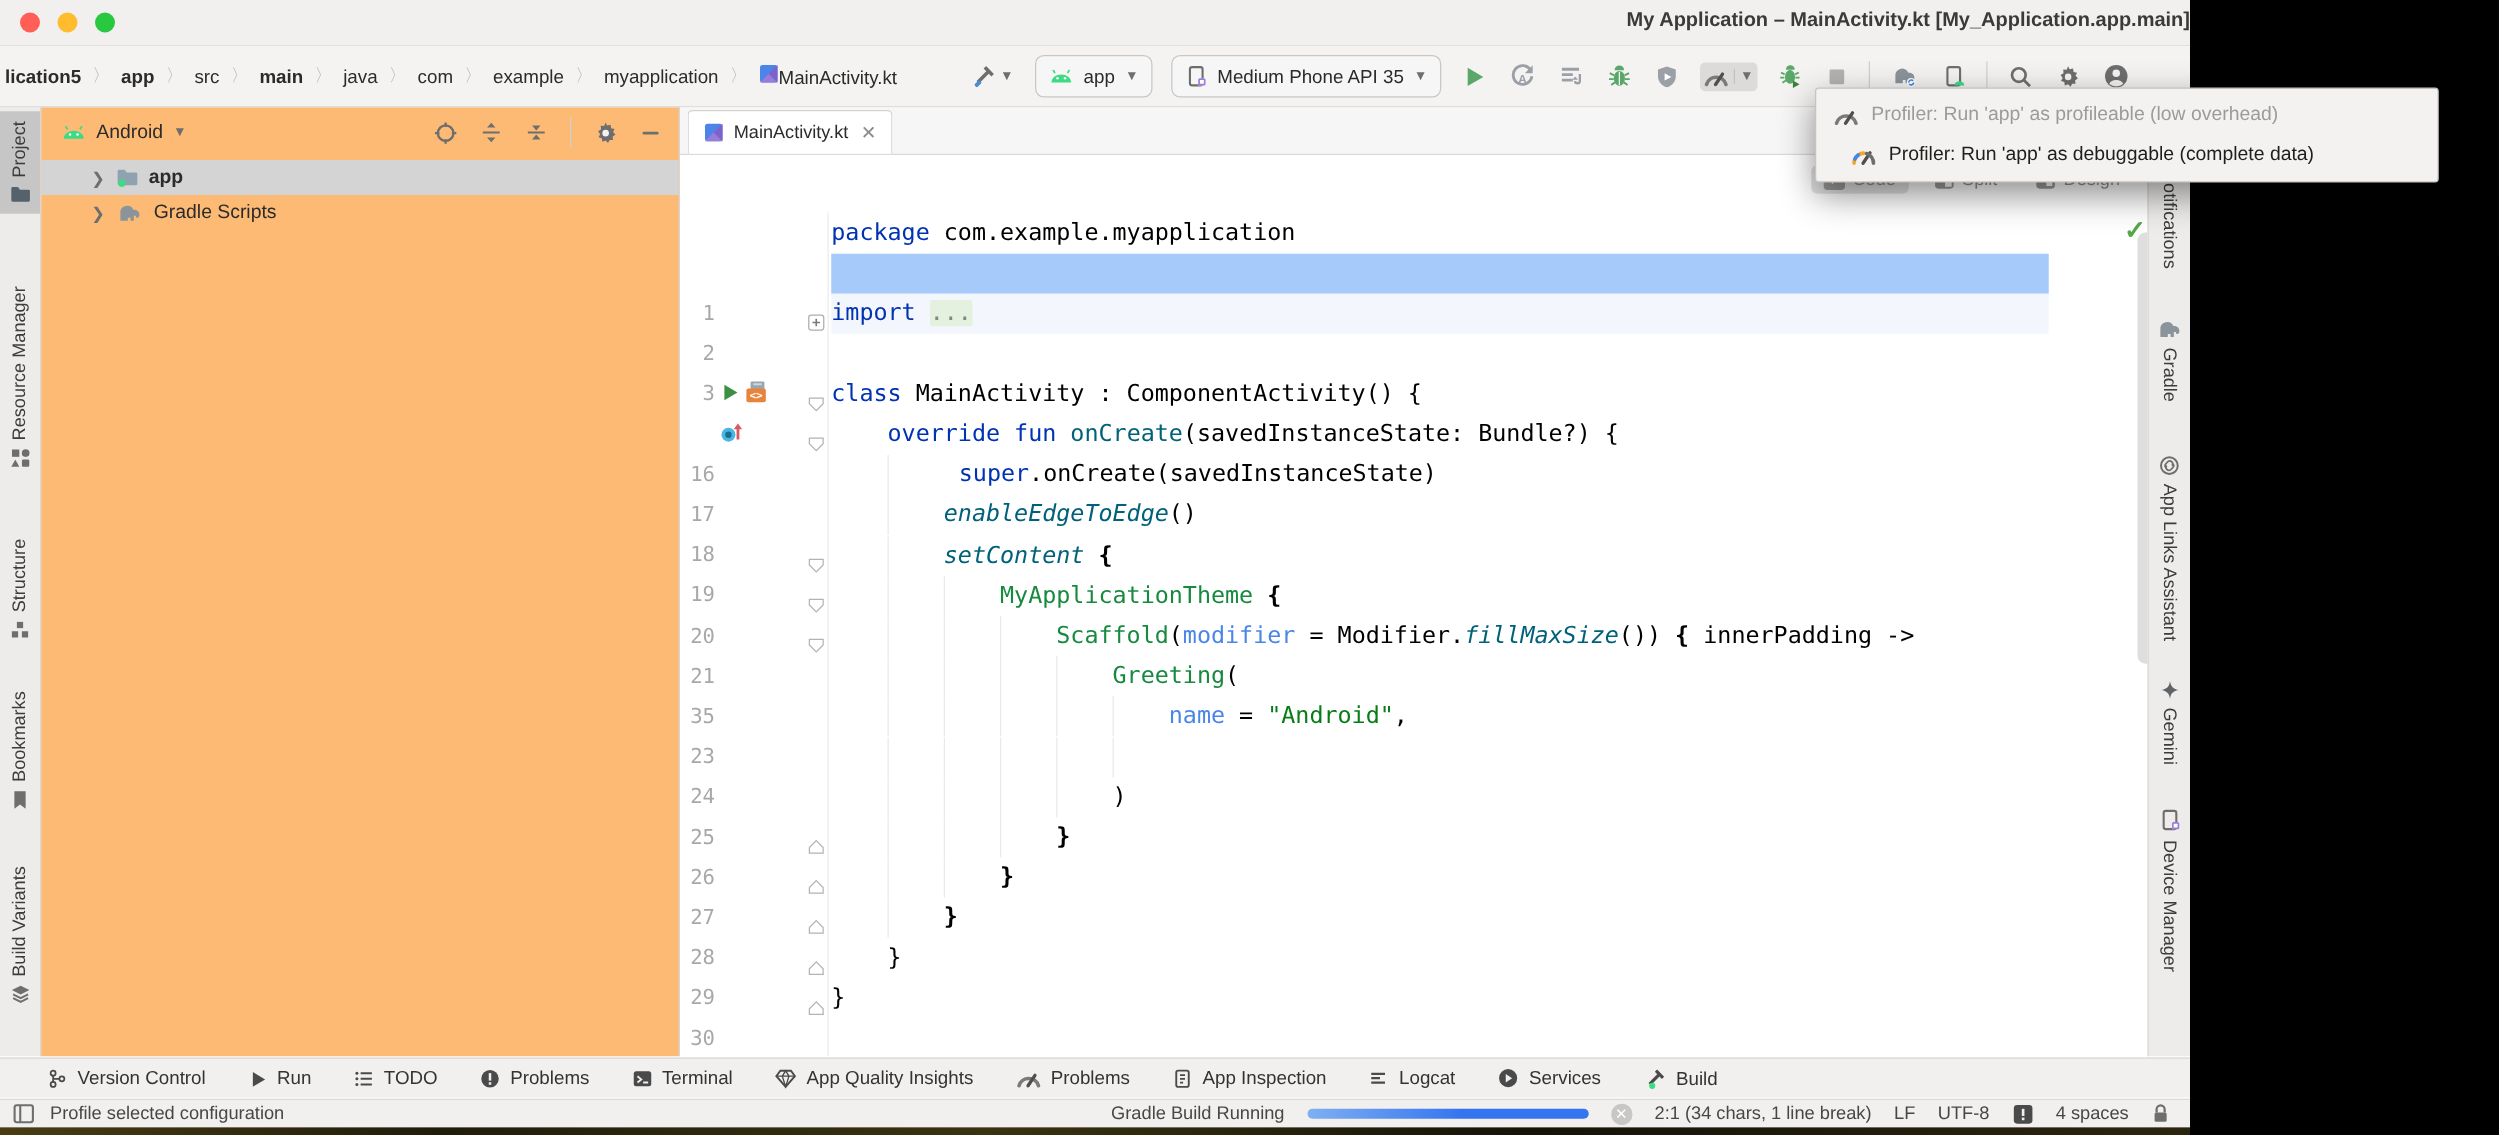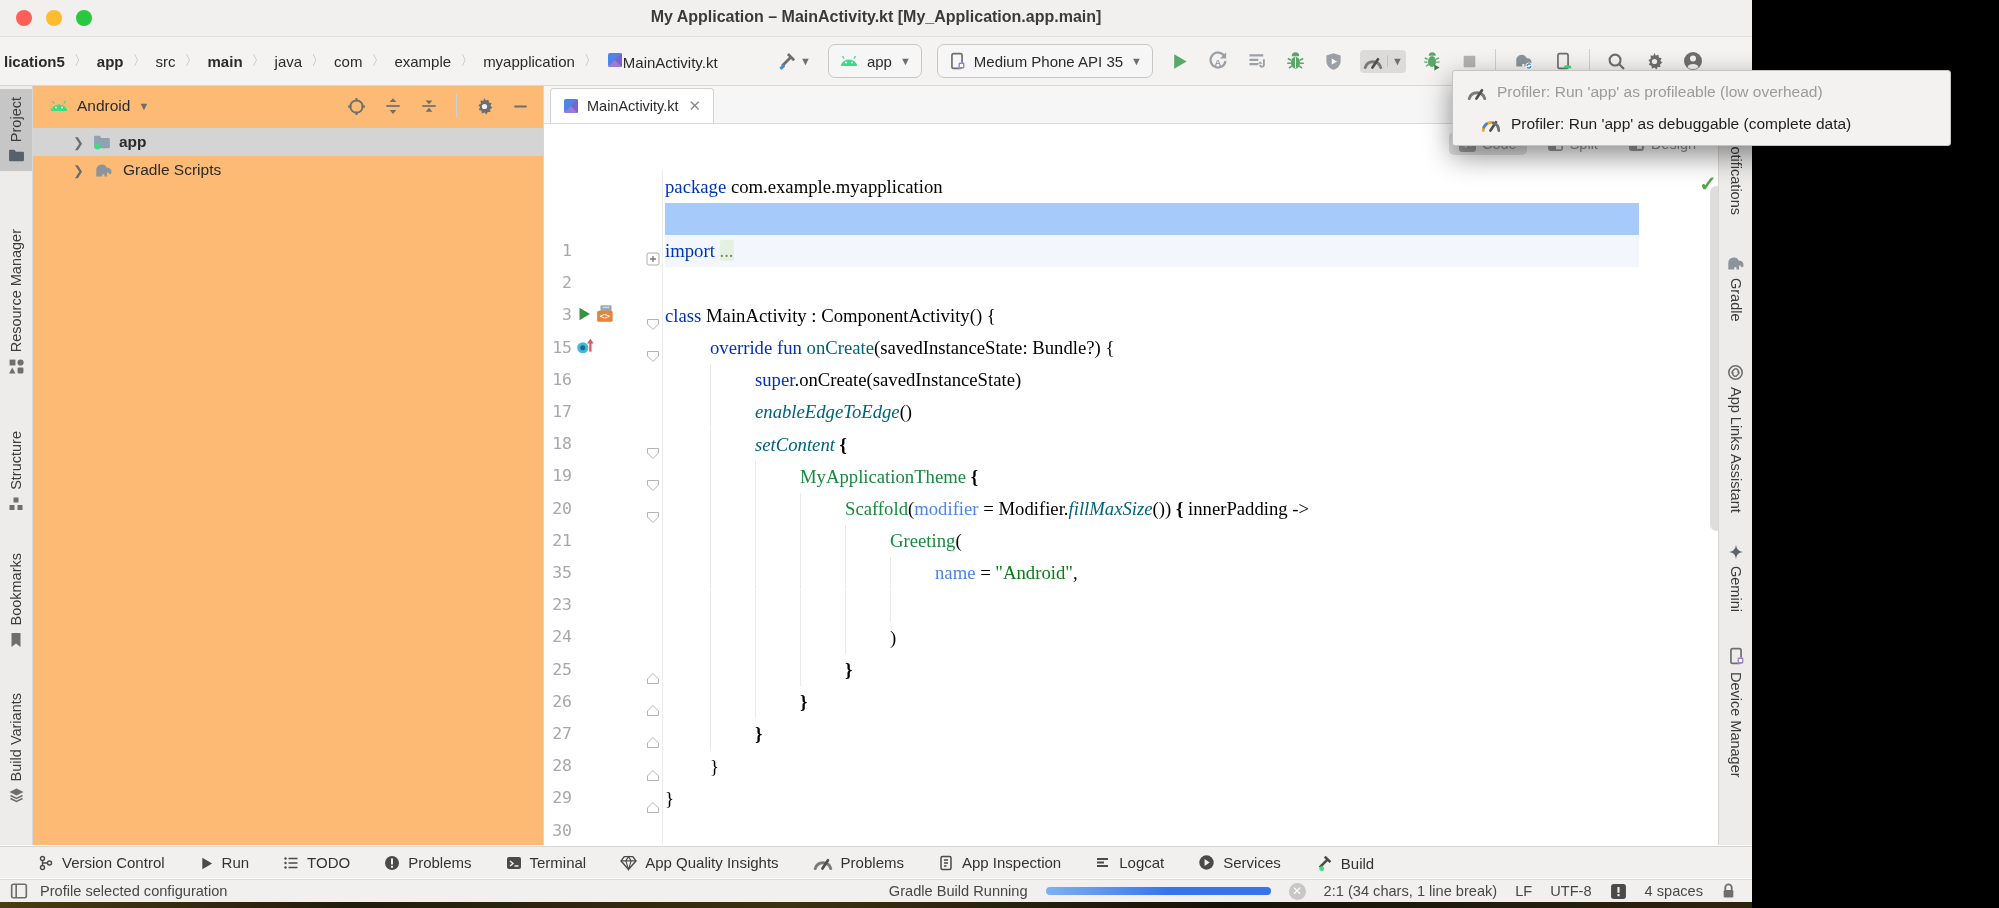--- a/index.html
+++ b/index.html
@@ -5,21 +5,21 @@
   html,body{margin:0;padding:0;background:#000;}
   .screen{position:relative;width:1999px;height:908px;overflow:hidden;background:#000;
           font-family:"Liberation Sans", sans-serif; -webkit-font-smoothing:antialiased;}
   .window{position:absolute;left:0;top:0;width:1752px;height:902px;background:#fff;}
 
   
   .titlebar{position:absolute;left:0;top:0;width:100%;height:36px;background:#F2F0EF;border-bottom:1px solid #E2E0DF;}
   .traffic{position:absolute;left:16px;top:10px;display:flex;gap:14px;}
   .tl{width:16px;height:16px;border-radius:50%;}
   .tl.r{background:#FF5F57}.tl.y{background:#FEBC2E}.tl.g{background:#28C840}
-  .wtitle{position:absolute;left:0;right:0;top:8px;text-align:center;font-size:16px;font-weight:bold;color:#3A3A3A;}
+  .wtitle{position:absolute;left:0;right:0;top:8px;text-align:right;font-size:16px;font-weight:bold;color:#3A3A3A;}
 
   
   .toolbar{position:absolute;left:0;top:37px;width:100%;height:48px;background:#F4F3F2;border-bottom:1px solid #D8D6D5;}
   .crumbs{position:absolute;left:2px;top:0;height:48px;display:flex;align-items:center;font-size:15px;color:#2B2B2B;white-space:nowrap;}
   .crumb{padding:2px 2px;cursor:default;}
   .crumb.bold{font-weight:bold;}
   .crumb-sep{color:#B7B5B3;margin:0 7px;font-size:14px;}
   .controls{position:absolute;left:775px;top:0;height:48px;display:flex;align-items:center;gap:15px;}
   .tbtn{display:flex;align-items:center;gap:3px;height:30px;padding:0 2px;}
   .combo{display:flex;align-items:center;gap:8px;height:32px;padding:0 10px;background:#F7F6F6;border:1px solid #C9C7C5;border-radius:7px;font-size:15px;color:#2B2B2B;}
@@ -60,21 +60,21 @@
   .mode{display:flex;align-items:center;gap:6px;font-size:14.5px;color:#4A4A4A;padding:3px 10px;border-radius:5px;}
   .mode.selected{background:#CFCFCF;}
   .msq{width:17px;height:17px;background:#5A5A5A;border-radius:3px;color:#fff;font-size:9px;display:flex;align-items:center;justify-content:center;font-family:"DejaVu Sans Mono",monospace;}
 
   .code{position:absolute;left:0;top:0;width:100%;height:100%;font-family:"DejaVu Sans Mono",monospace;font-size:18.7px;}
   .gutter-line{position:absolute;left:118px;top:84px;bottom:0;width:1px;background:#ECECEC;}
   .cl{position:absolute;left:0;width:100%;height:32px;line-height:32px;white-space:pre;}
   .cl .num{position:absolute;left:0;width:28px;text-align:right;color:#A8A8A8;font-size:16.5px;}
   .cl .gicons{position:absolute;left:32px;top:4px;display:flex;gap:4px;}
   .cl .fm{position:absolute;left:102px;top:9px;}
-  .cl .txt{position:absolute;top:0;color:#000;font-family:Liberation Serif, serif;}
+  .cl .txt{position:absolute;top:0;color:#000;}
   .cl .bg{position:absolute;left:121px;width:974px;height:32px;}
   .cl.sel .bg{background:#A6CAFA;}
   .cl.cur .bg{background:#F3F7FD;}
   .guide{position:absolute;top:0;width:1px;height:32px;background:#E9E9E9;}
   .tk-kw{color:var(--c-kw);}
   .tk-fn{color:var(--c-fn);}
   .tk-fni{color:var(--c-fn);font-style:italic;}
   .tk-comp{color:var(--c-comp);}
   .tk-str{color:var(--c-str);}
   .tk-arg{color:var(--c-arg);text-align:right;}
@@ -468,26 +468,20 @@
     </div>
             <div class="cl  " style="top:149px">
       <span class="bg"></span>
       <span class="num">3</span>
       <span class="gicons"></span><span class="fm"><svg width="14" height="14" viewBox="0 0 14 14">
                   <rect x="1" y="1" width="12" height="12" rx="2" fill="#fff" stroke="#ADADAD"></rect>
                   <path d="M4 7h6M7 4v6" stroke="#7A7A7A" stroke-width="1.3"></path>
                 </svg></span>
       <span class="txt" style="left:121px"><span class="tk-kw">import</span><span class=""> </span><span class="tk-fold">...</span></span>
     </div>
-            <div class="cl  " style="top:182px">
-      <span class="bg"></span>
-      <span class="num">15</span>
-      <span class="gicons"></span>
-      <span class="txt" style="left:121px"></span>
-    </div>
             <div class="cl  " style="top:214px">
       <span class="bg"></span>
       <span class="num">16</span>
       <span class="gicons"><span class="ic"><svg width="16" height="16" viewBox="0 0 16 16">
                     <path d="M3.5 1.8L14 8 3.5 14.2z" fill="#3C9043"></path>
                   </svg></span><span class="ic"><svg width="20" height="19" viewBox="0 0 18 17">
                     <rect x="4" y="1" width="10" height="6" rx="1" fill="#9AA7B0"></rect>
                     <rect x="6" y="2.3" width="6" height="1.4" fill="#CFD8DC"></rect>
                     <rect x="1" y="6" width="14" height="10" rx="1.5" fill="#E8833A"></rect>
                     <text x="8" y="13.8" font-size="8" fill="#fff" text-anchor="middle" font-family="monospace" font-weight="bold">&lt;&gt;</text>
@@ -506,21 +500,21 @@
                     <path d="M12.8 2.5l-3 4.2h6z" fill="#DB5860"></path>
                   </svg></span></span><span class="fm"><svg width="14" height="13" viewBox="0 0 14 13">
                   <path d="M1.5 1.5h11V6L7 11.5 1.5 6z" fill="#fff" stroke="#B3B3B3"></path>
                 </svg></span>
       <span class="txt" style="left:166px"><span class="tk-kw">override</span><span class=""> </span><span class="tk-kw">fun</span><span class="tk-fn"> onCreate</span><span class="">(savedInstanceState: Bundle?) {</span></span>
     </div>
             <div class="cl  " style="top:278px">
       <span class="bg"></span><span class="guide" style="left:166px"></span>
       <span class="num">18</span>
       <span class="gicons"></span>
-      <span class="txt" style="left:211px"><span class="tk-kw">super</span><span class="">.onCreate(savedInstanceState)</span></span>
+      <span class="txt" style="left:223px"><span class="tk-kw">super</span><span class="">.onCreate(savedInstanceState)</span></span>
     </div>
             <div class="cl  " style="top:310px">
       <span class="bg"></span><span class="guide" style="left:166px"></span>
       <span class="num">19</span>
       <span class="gicons"></span>
       <span class="txt" style="left:211px"><span class="tk-fni">enableEdgeToEdge</span><span class="">()</span></span>
     </div>
             <div class="cl  " style="top:343px">
       <span class="bg"></span><span class="guide" style="left:166px"></span>
       <span class="num">20</span>

